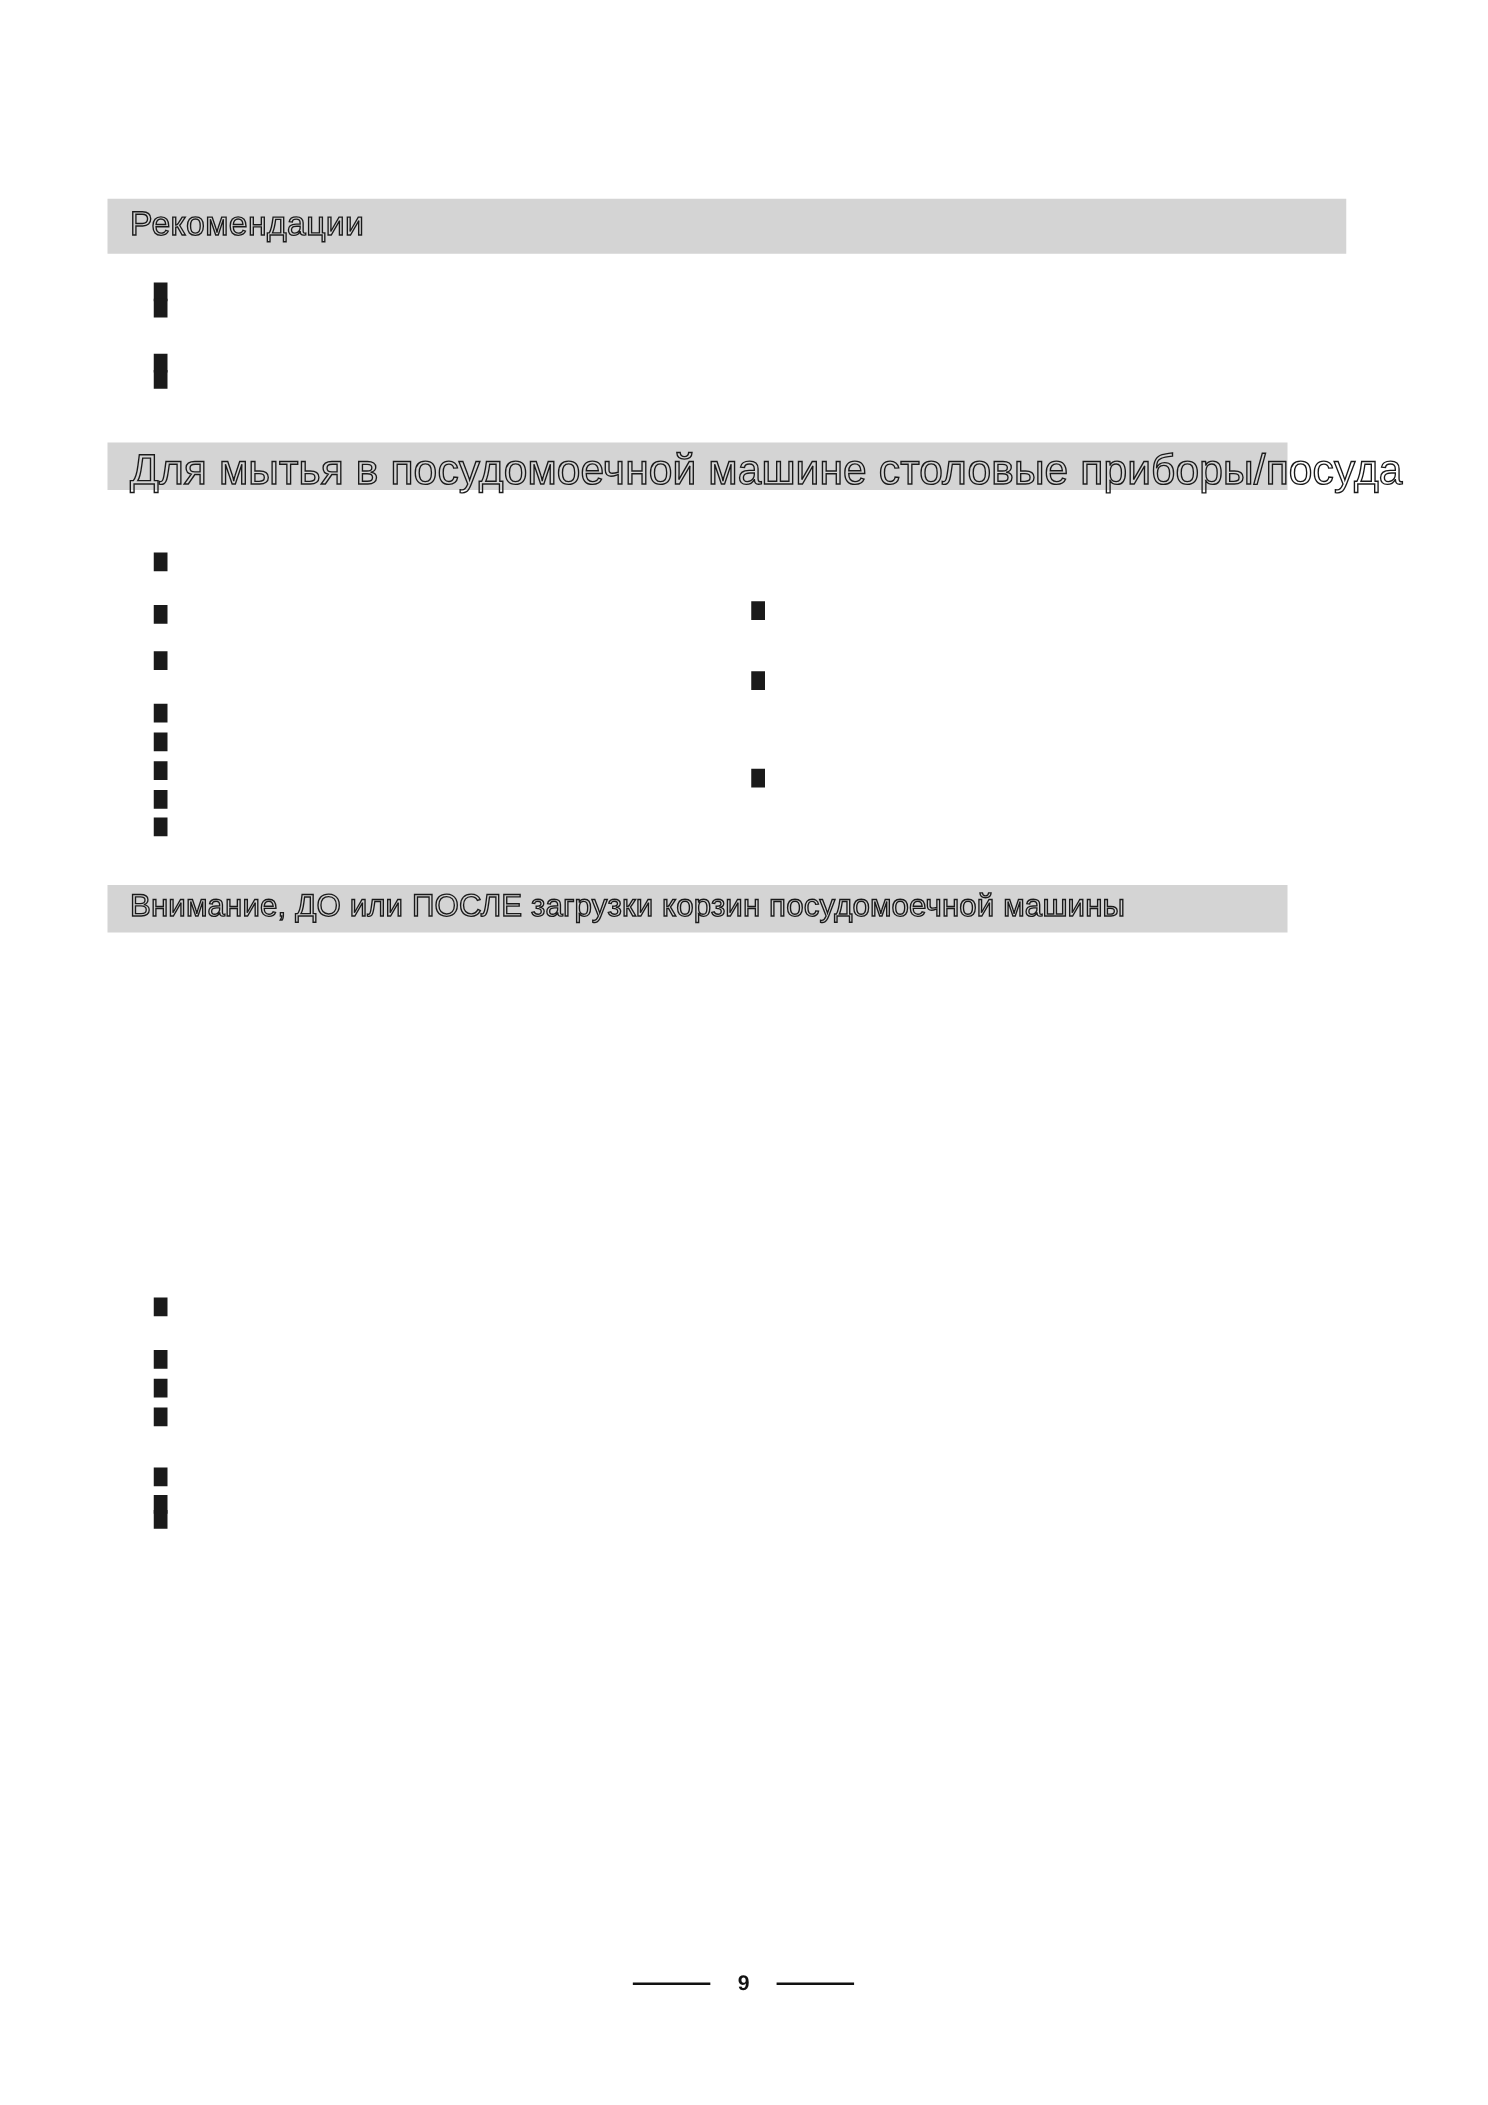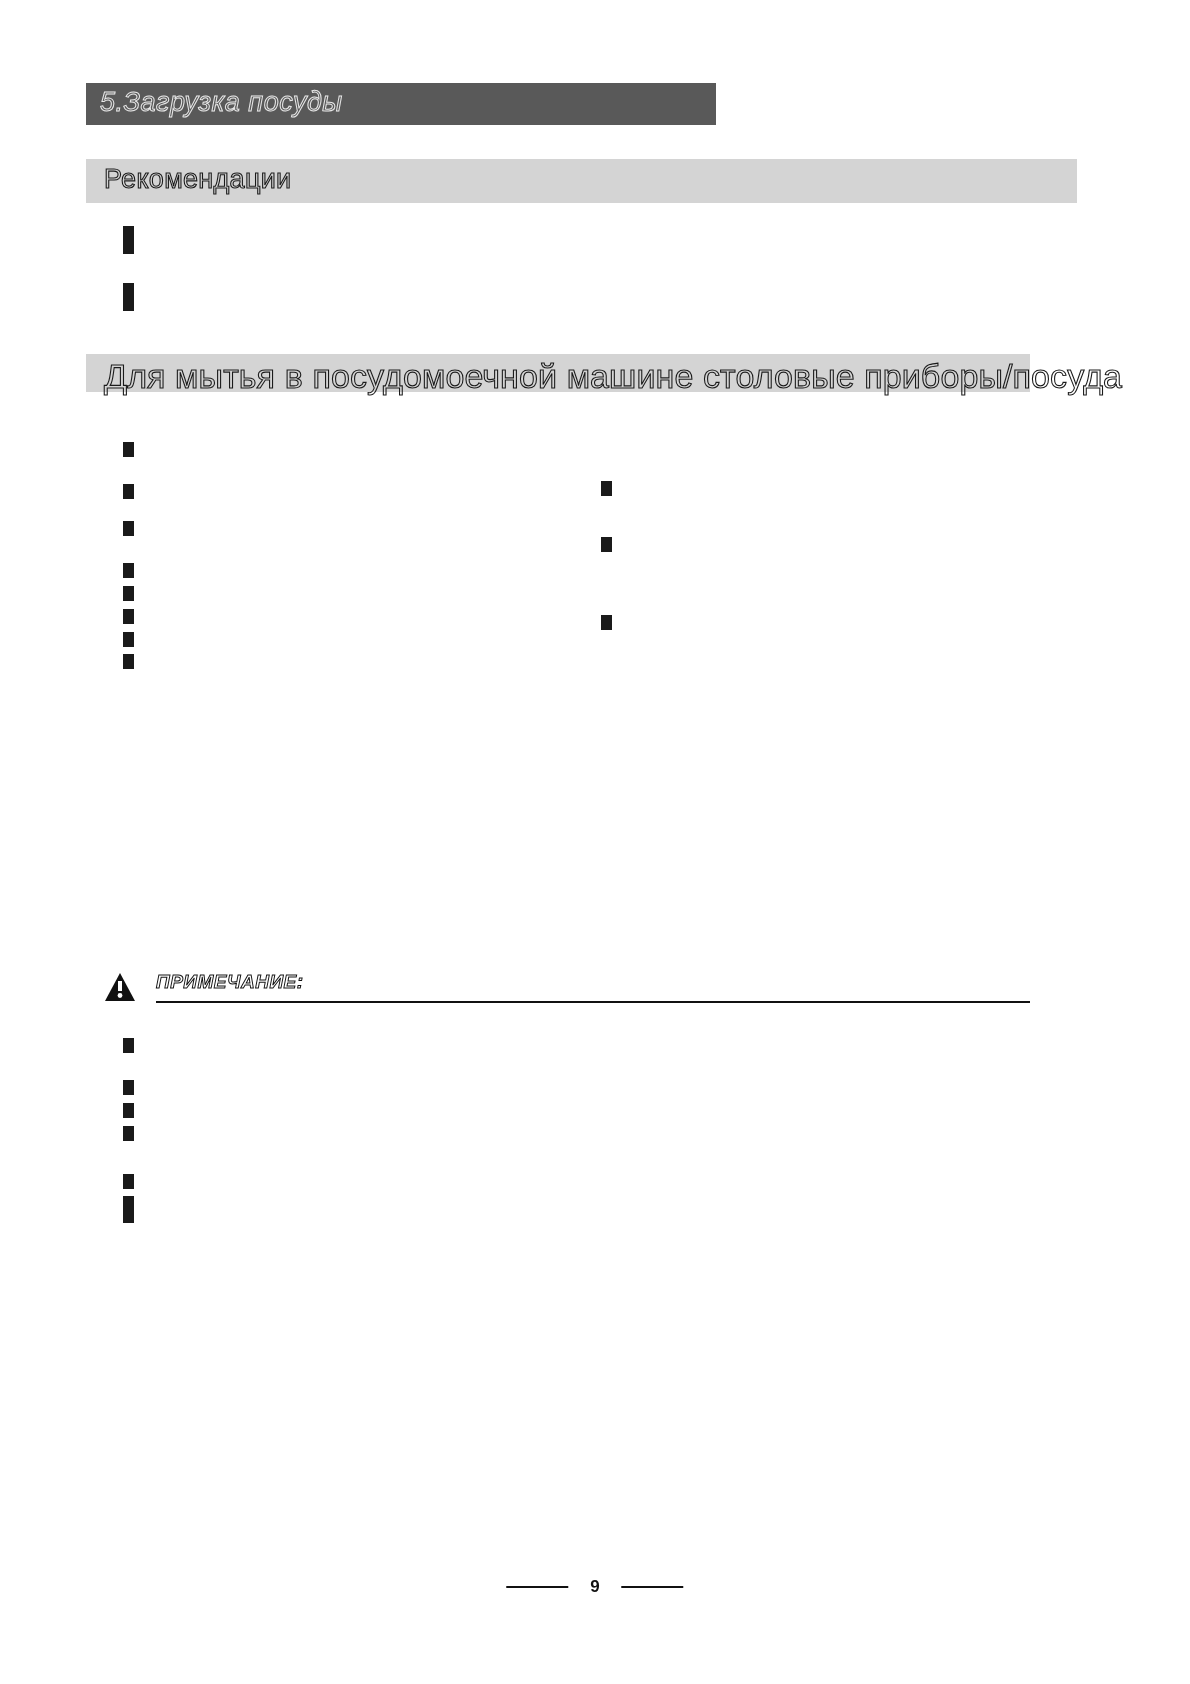--- a/index.html
+++ b/index.html
@@ -151,23 +151,20 @@
     font-weight: 700;
     color: #111111;
     line-height: 1;
   }
 </style>
 </head>
 <body>
 
 <div class="page">
 
-  <div class="title-bar">
-    <div class="title-text">5.Загрузка посуды</div>
-  </div>
 
   <div class="band" id="band-recommendations">
     <div class="band-text">Рекомендации</div>
   </div>
 
   <div class="bullet" style="left:123px; top:226px;"></div>
   <div class="bullet" style="left:123px; top:239px;"></div>
   <div class="bullet" style="left:123px; top:283px;"></div>
   <div class="bullet" style="left:123px; top:296px;"></div>
 
@@ -181,30 +178,24 @@
   <div class="bullet" style="left:123px; top:563px;"></div>
   <div class="bullet" style="left:123px; top:586px;"></div>
   <div class="bullet" style="left:123px; top:609px;"></div>
   <div class="bullet" style="left:123px; top:632px;"></div>
   <div class="bullet" style="left:123px; top:654px;"></div>
 
   <div class="bullet" style="left:601px; top:481px;"></div>
   <div class="bullet" style="left:601px; top:537px;"></div>
   <div class="bullet" style="left:601px; top:615px;"></div>
 
-
-  <div class="note-block">
-    <svg class="warn-triangle" viewBox="0 0 32 30">
-      <polygon points="16,1 31,29 1,29" fill="#111111"></polygon>
-      <rect x="14" y="9" width="4" height="10" fill="#ffffff"></rect>
-      <circle cx="16" cy="23.5" r="2.4" fill="#ffffff"></circle>
-    </svg>
-    <div class="note-label">ПРИМЕЧАНИЕ:</div>
-    <div class="note-rule"></div>
-  </div>
+  <div class="band" id="band-attention">
+    <div class="band-text">Внимание, ДО или ПОСЛЕ загрузки корзин посудомоечной машины</div>
+  </div>
+
 
   <div class="bullet" style="left:123px; top:1038px;"></div>
   <div class="bullet" style="left:123px; top:1080px;"></div>
   <div class="bullet" style="left:123px; top:1103px;"></div>
   <div class="bullet" style="left:123px; top:1126px;"></div>
   <div class="bullet" style="left:123px; top:1174px;"></div>
   <div class="bullet" style="left:123px; top:1196px;"></div>
   <div class="bullet" style="left:123px; top:1208px;"></div>
 
 

